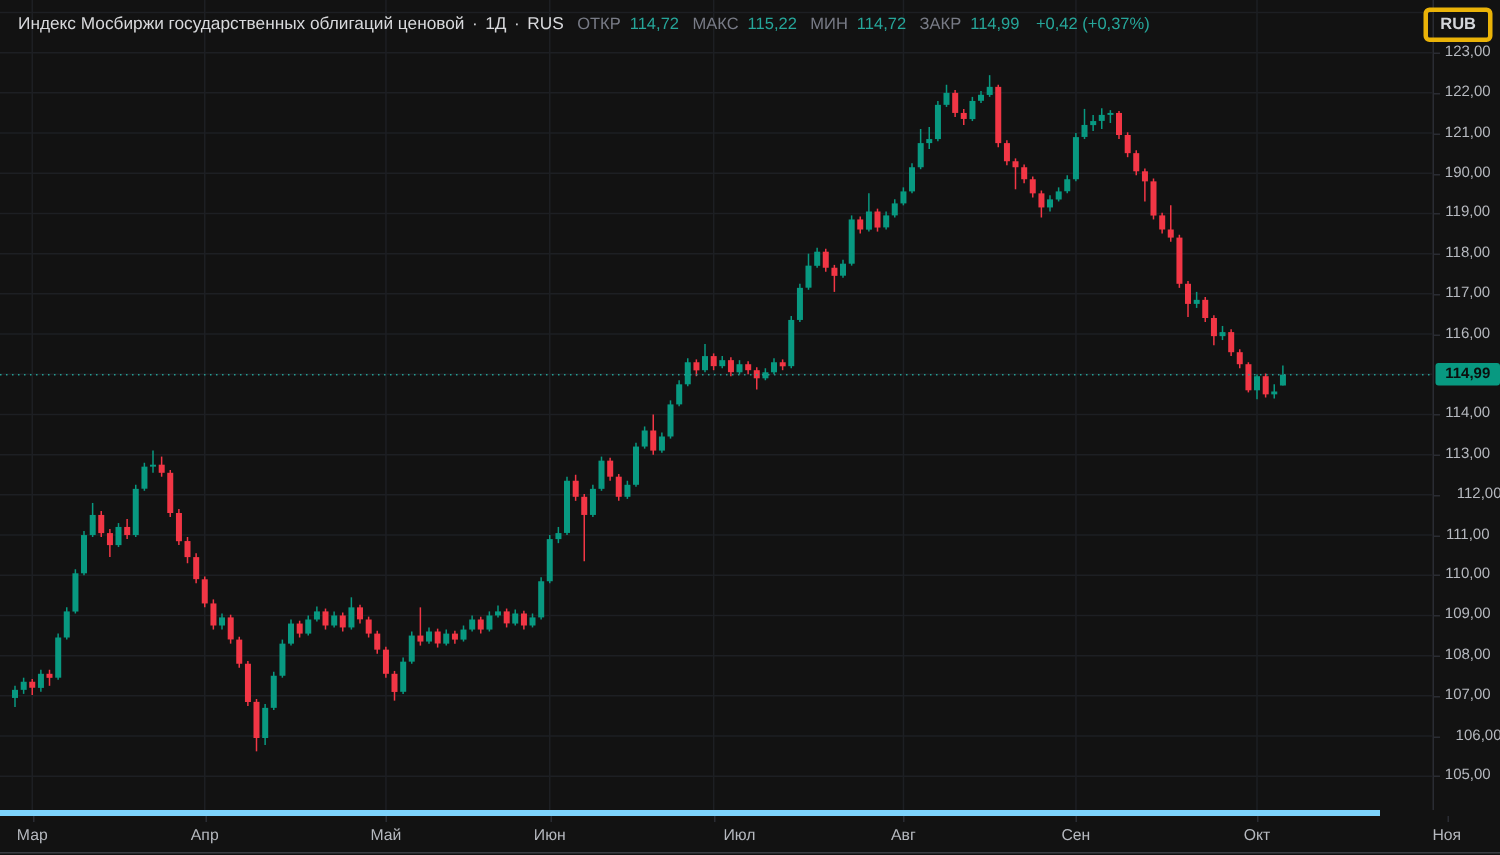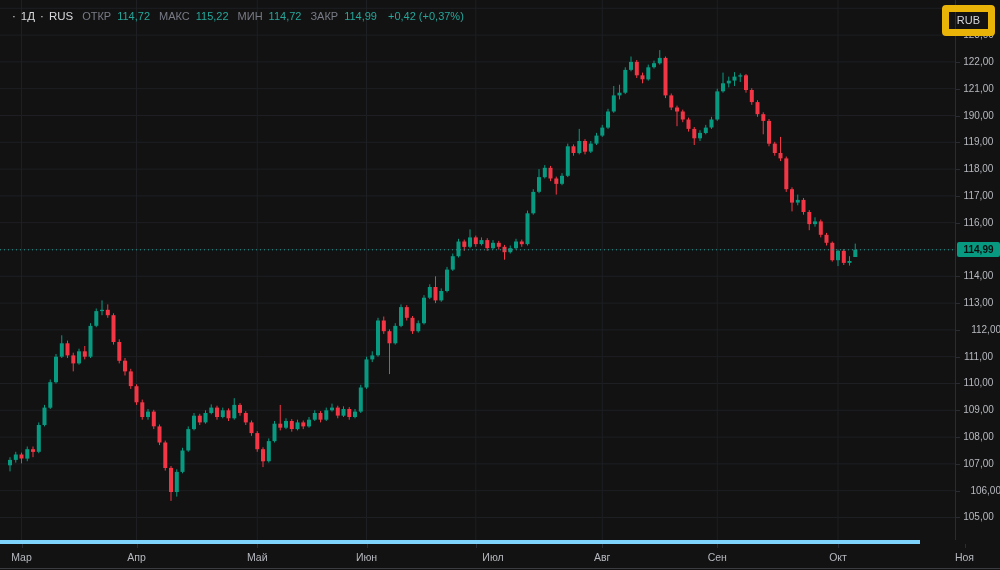--- a/index.html
+++ b/index.html
@@ -34,23 +34,23 @@
   }
   .pa-tick{position:absolute;left:0;width:4px;height:1px;background:#2a2c33;}
   .last-label{
     position:absolute;left:1px;width:43px;height:15px;
     background:#089981;color:#0b0f0e;font-weight:700;
     font-size:10px;line-height:15px;text-align:center;
     border-radius:2px;z-index:4;
   }
   .currency-btn{
     position:absolute;top:5px;right:5px;z-index:6;
-    background:transparent;border:7px solid #eab308;border-radius:4px;
+    background:transparent;border:3px solid #eab308;border-radius:4px;
     color:#d4d6da;font-family:"Liberation Sans",sans-serif;
-    font-size:11px;font-weight:400;padding:2px 8px 3px;cursor:pointer;
+    font-size:11px;font-weight:700;padding:2px 8px 3px;cursor:pointer;
   }
   
   .time-axis{
     position:absolute;left:0;top:540px;width:920px;height:30px;
     border-top:4px solid #7dd3fc;cursor:ew-resize;
   }
   .ta-label{
     position:absolute;top:7px;transform:translateX(-50%);
     font-size:10.5px;font-weight:500;color:#b6b9bf;white-space:nowrap;
   }
@@ -385,20 +385,21 @@
         <line x1="843.75" x2="843.75" y1="249.0" y2="265.0" stroke="#f23645" stroke-width="1"></line>
         <rect x="841.8" y="250.8" width="4" height="12.1" fill="#f23645"></rect>
         <line x1="849.5" x2="849.5" y1="256.2" y2="265.6" stroke="#089981" stroke-width="1"></line>
         <rect x="847.5" y="261.0" width="4" height="1.9" fill="#089981"></rect>
         <line x1="855.25" x2="855.25" y1="243.6" y2="257.0" stroke="#089981" stroke-width="1"></line>
         <rect x="853.3" y="249.8" width="4" height="7.2" fill="#089981"></rect>
         <line x1="0" x2="955" y1="249.8" y2="249.8" stroke="#26a69a" stroke-width="1" stroke-dasharray="1,3" opacity="0.95"></line>
       </svg>
 
     <div class="legend">
+      <span class="ttl">Индекс Мосбиржи государственных облигаций ценовой</span>
       <span class="dim">·</span>
       <span class="dim">1Д</span>
       <span class="dim">·</span>
       <span class="dim">RUS</span>
       <span class="fld">ОТКР</span>
       <span class="val">114,72</span>
       <span class="fld">МАКС</span>
       <span class="val">115,22</span>
       <span class="fld">МИН</span>
       <span class="val">114,72</span>

